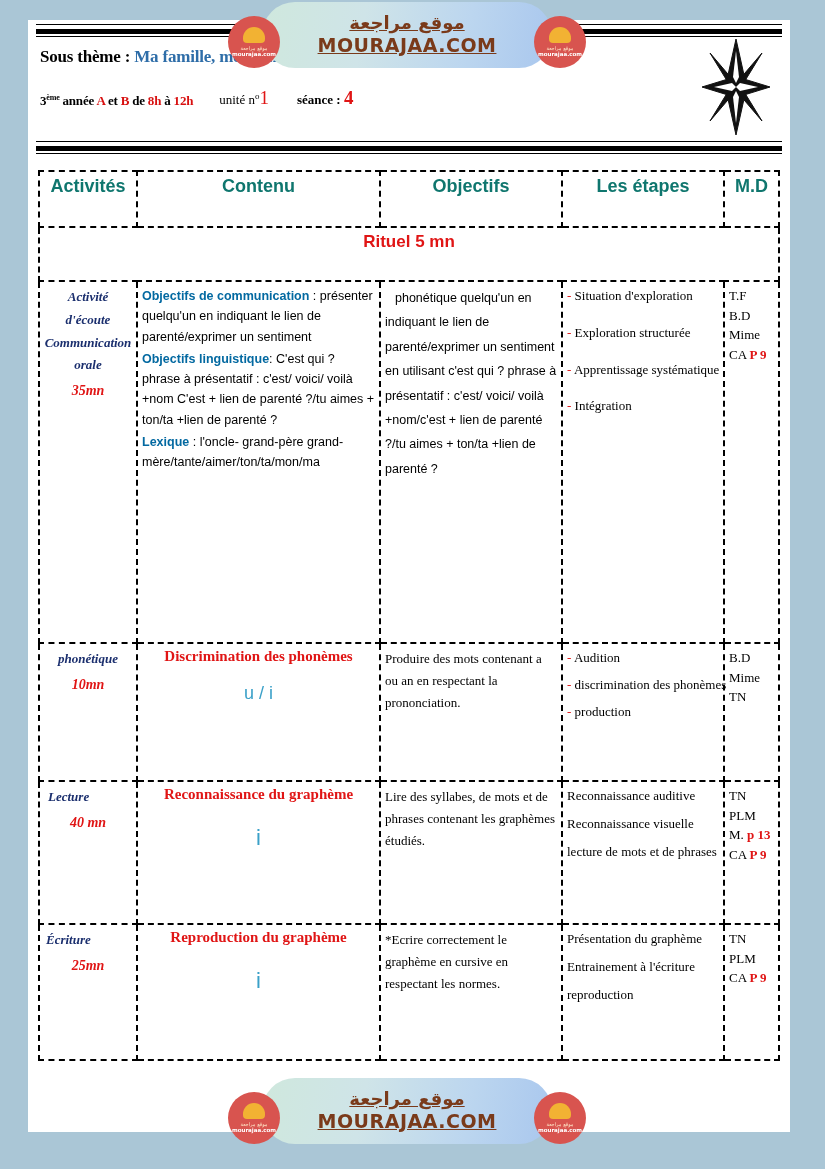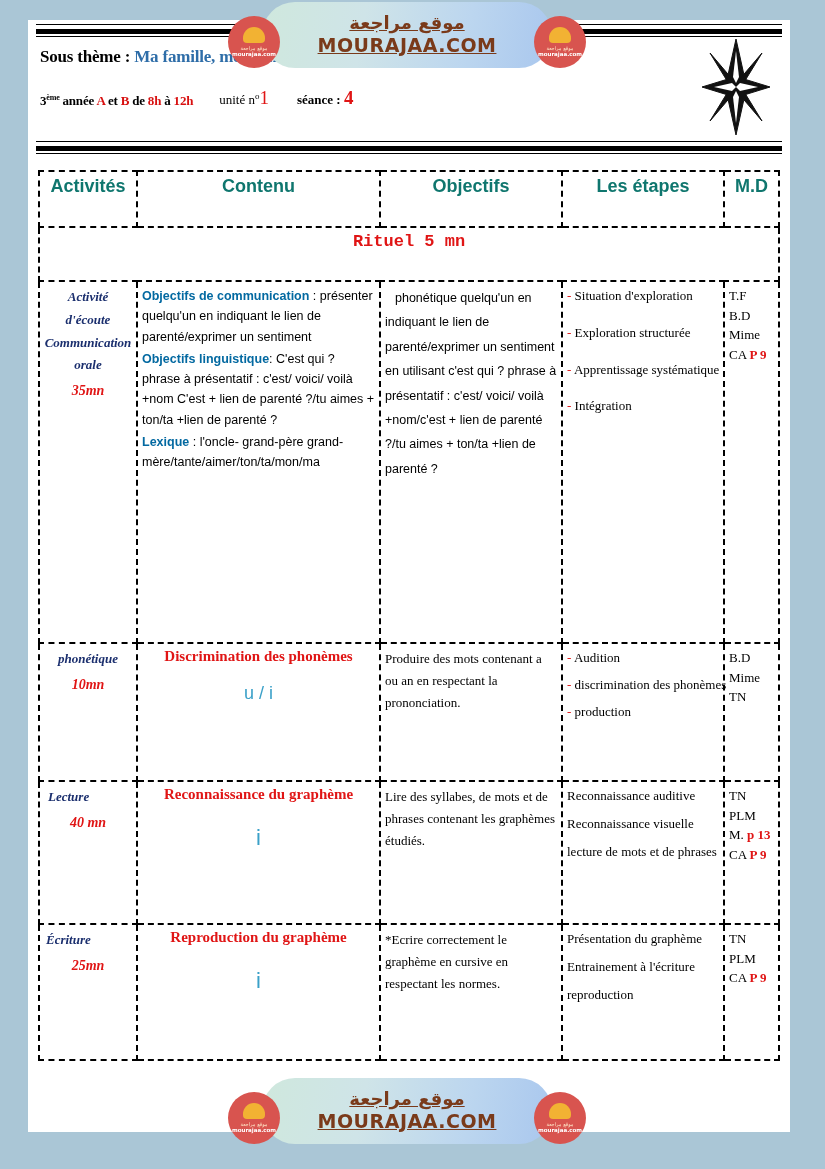--- a/index.html
+++ b/index.html
@@ -140,21 +140,21 @@
   .rituel-cell {
     text-align: center;
     height: 44px;
     vertical-align: middle;
     border-bottom: 3px dashed #000;
   }
   .rituel-label {
     color: #e01515;
     font-weight: bold;
     font-size: 17px;
-    font-family: Liberation Mono, monospace;
+    font-family: Liberation Sans, sans-serif;
   }
 
   
   .act-cell {
     text-align: center;
     padding-top: 8px;
   }
   .act-name {
     color: #1b2f6e;
     font-style: italic;

